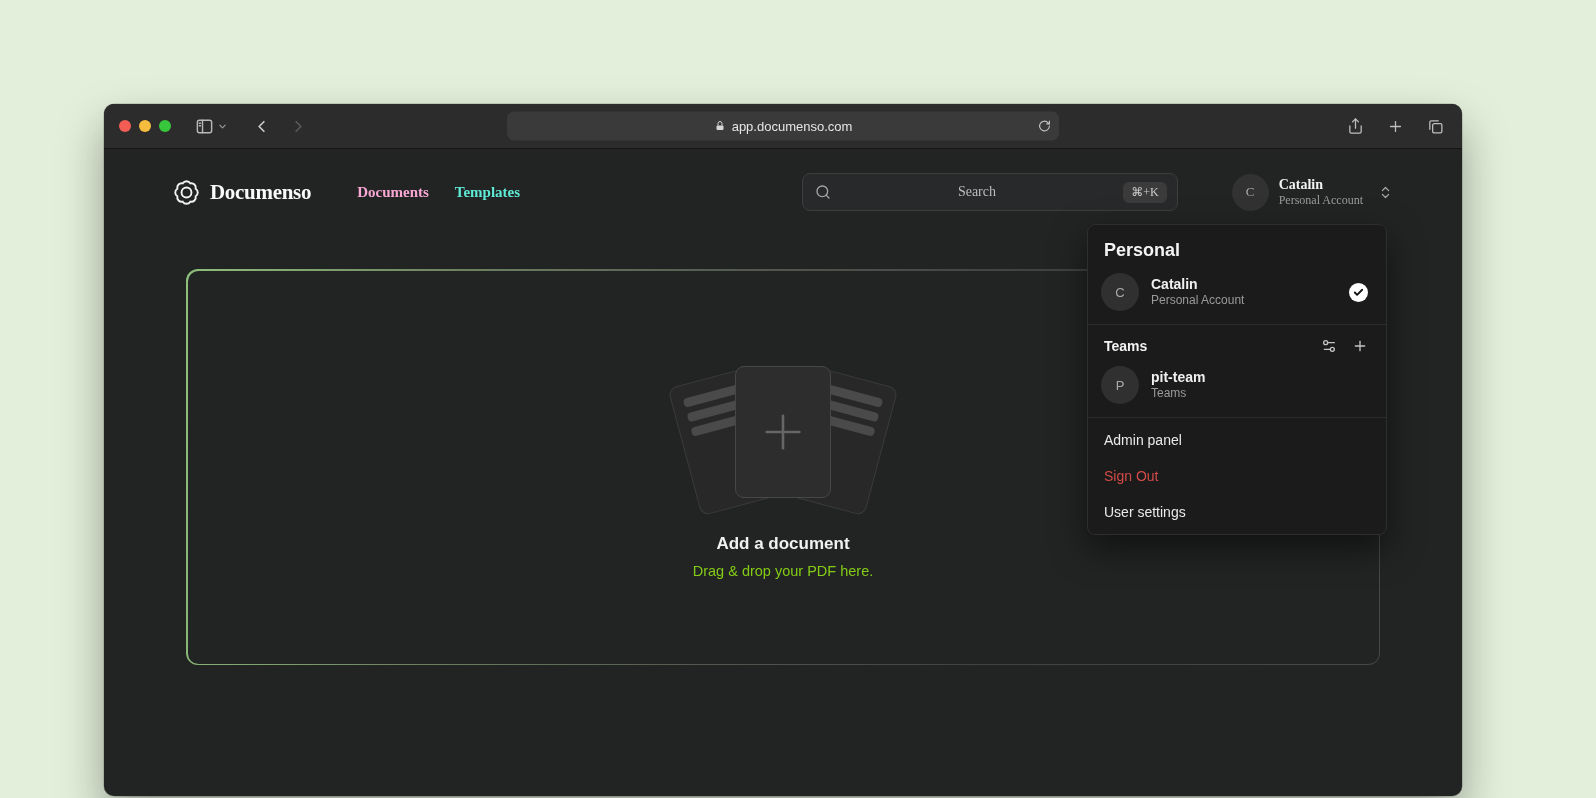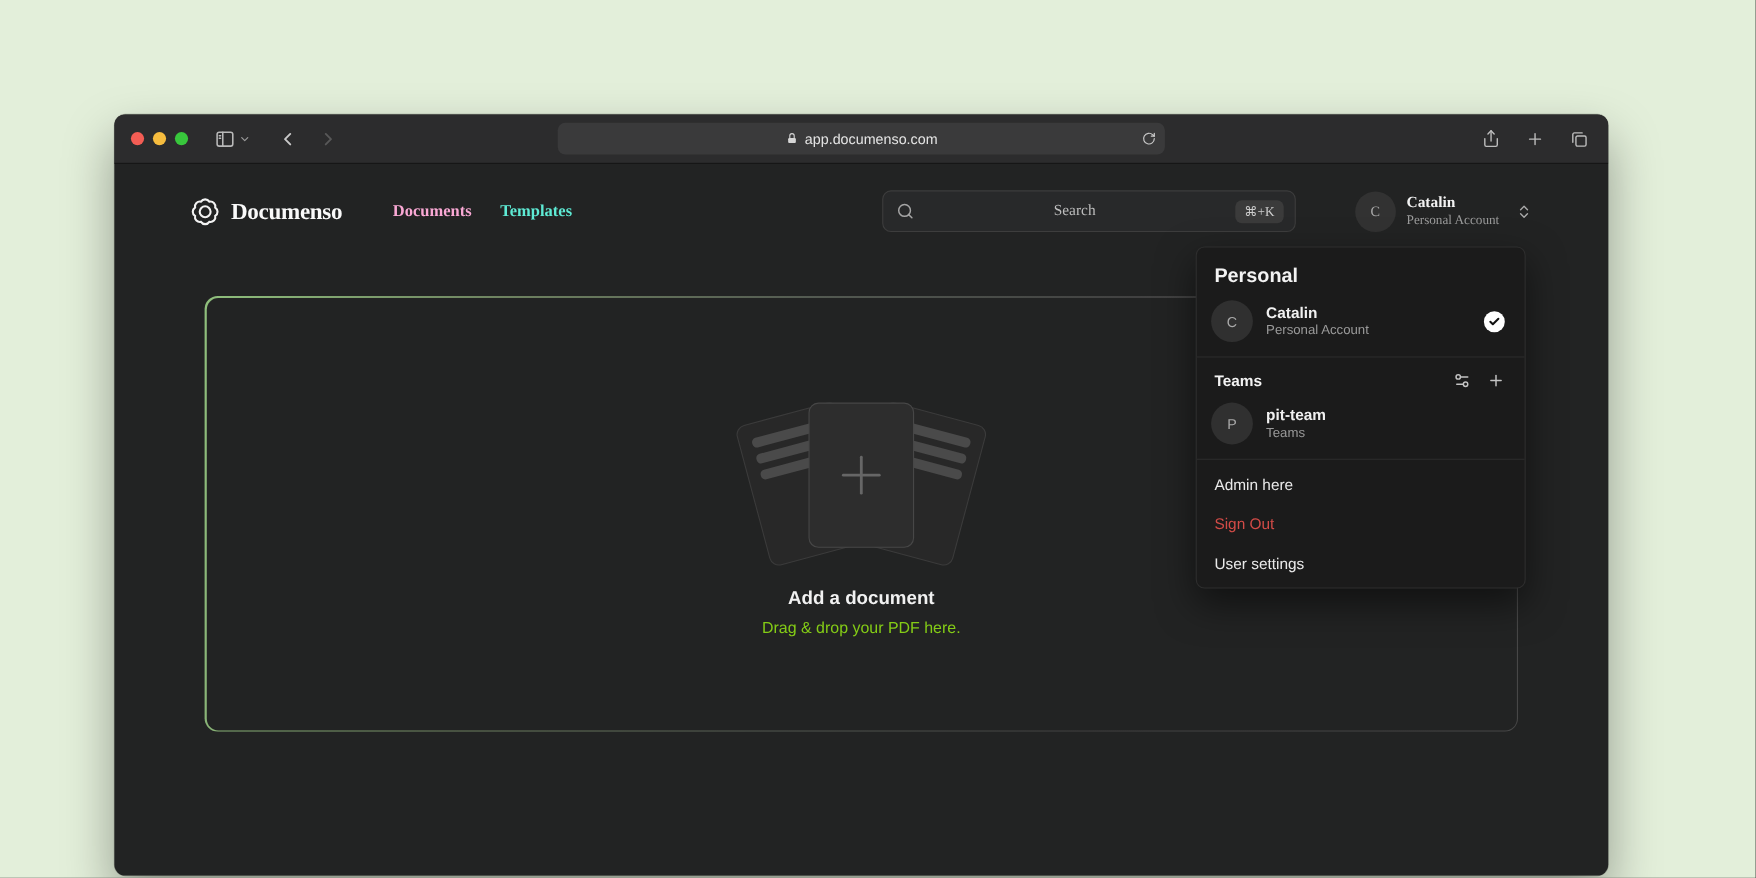--- a/index.html
+++ b/index.html
@@ -285,18 +285,18 @@
       </span>
     </div>
     <div class="dd-row">
       <span class="avatar">P</span>
       <span>
         <div class="dd-name">pit-team</div>
         <div class="dd-sub">Teams</div>
       </span>
     </div>
     <div class="dd-sep"></div>
-    <div class="dd-item">Admin here</div>
+    <div class="dd-item">Admin panel</div>
     <div class="dd-item danger">Sign Out</div>
     <div class="dd-item">User settings</div>
   </div>
 
 </div>
 
 </body></html>

